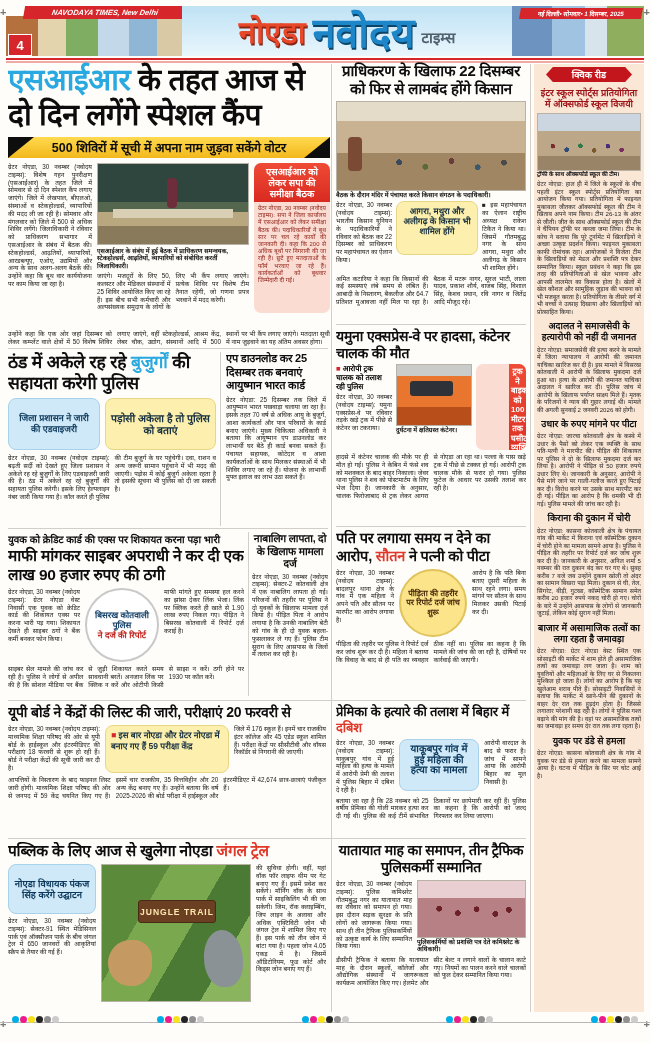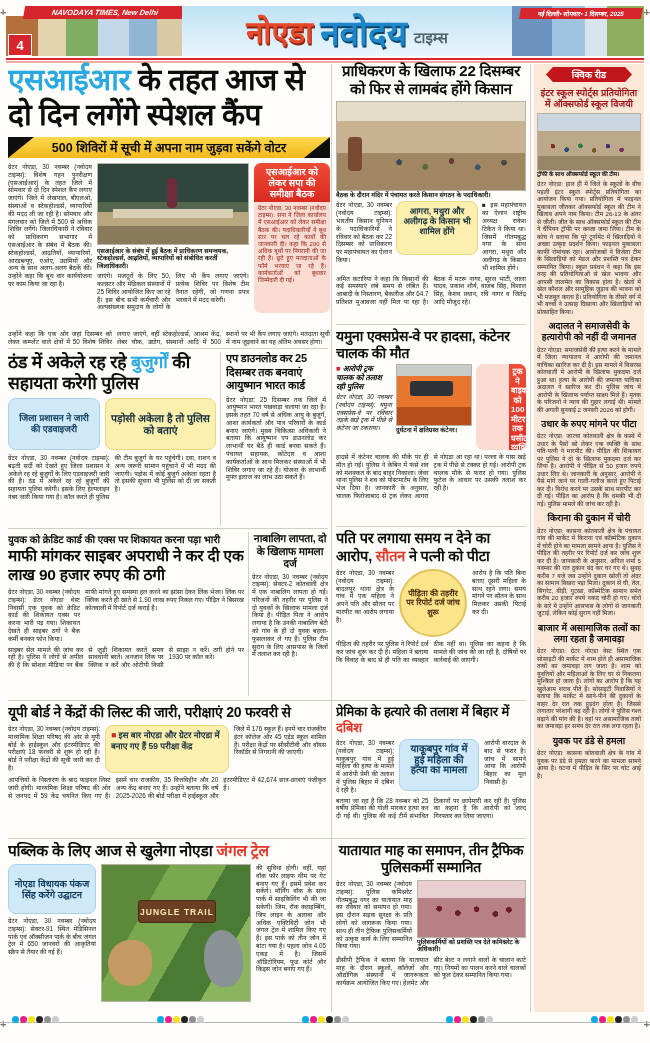--- a/index.html
+++ b/index.html
@@ -21,21 +21,21 @@
   .row{display:flex;}
   
   #masthead{position:absolute;left:6px;top:6px;width:638px;height:50px;}
   .collage-l{position:absolute;left:0;top:10px;width:176px;height:40px;background:linear-gradient(90deg,#b5713d 0 18%,#e3d4ae 18% 34%,#7fae63 34% 52%,#c3d8e8 52% 70%,#8fb6d4 70% 86%,#d9c9a4 86% 100%);}
   .collage-r{position:absolute;left:506px;top:0;width:132px;height:50px;background:linear-gradient(90deg,#6d93c0 0 30%,#9fc3e0 30% 55%,#d8e4ec 55% 72%,#8faf5f 72% 100%);}
   .brand-ribbon{position:absolute;left:18px;top:0;width:162px;height:13px;background:#d6262b;color:#fff;font-size:7.5px;font-weight:bold;font-style:italic;display:flex;align-items:center;justify-content:center;transform:skewX(-10deg);}
   .date-ribbon{position:absolute;right:2px;top:2px;width:122px;height:11px;background:#d6262b;color:#fff;font-size:6.2px;font-weight:bold;display:flex;align-items:center;justify-content:center;transform:skewX(-10deg);}
   .page-box{position:absolute;left:2px;top:28px;width:22px;height:20px;background:#d6262b;color:#fff;font-size:13px;font-weight:800;display:flex;align-items:center;justify-content:center;border:1px solid #fff;}
   .title-panel{position:absolute;left:176px;top:0;width:330px;height:50px;background:linear-gradient(180deg,#bfe2f4,#e9f6fd);display:flex;align-items:center;justify-content:center;gap:7px;}
   .t-city{font-size:31px;font-weight:800;color:#e8482a;text-shadow:1px 1.5px 0 #8c2412;}
-  .t-name{font-size:35px;font-weight:800;color:#1d86c8;text-shadow:1px 1.5px 0 #0c4468;}
+  .t-name{font-size:41px;font-weight:800;color:#1d86c8;text-shadow:1px 1.5px 0 #0c4468;}
   .t-suffix{font-size:15px;font-weight:800;color:#51626d;padding-top:12px;}
   .red-rule{position:absolute;left:6px;top:58px;width:638px;height:2px;background:#d6262b;box-shadow:0 3px 0 #f0a9a4;}
   
   .lead-h{font-size:30px;line-height:35px;font-weight:800;letter-spacing:-0.5px;color:#0c0c0c;}
   .banner{position:relative;height:21px;background:linear-gradient(180deg,#ffd94e,#f2b81c);display:flex;align-items:center;justify-content:center;margin-top:5px;}
   .banner::before{content:"";position:absolute;left:0;top:0;border-top:21px solid #0e0e0e;border-right:26px solid transparent;}
   .banner::after{content:"";position:absolute;right:0;bottom:0;border-bottom:21px solid #0e0e0e;border-left:26px solid transparent;}
   .banner span{font-size:12.5px;font-weight:800;color:#0d0d0d;}
   .redbox{border-radius:7px;overflow:hidden;background:#fbdcd3;display:flex;flex-direction:column;}
   .redbox .rb-h{background:linear-gradient(180deg,#ef4b36,#d92a20);color:#fff;font-weight:800;text-align:center;padding:3px 2px;}
@@ -140,21 +140,21 @@
       <div class="bd" style="width:56px;flex:none;">ग्रेटर नोएडा, 30 नवम्बर (नवोदय टाइम्स): भारतीय किसान यूनियन के पदाधिकारियों ने रविवार को बैठक कर 22 दिसम्बर को प्राधिकरण पर महापंचायत का ऐलान किया।</div>
       <div class="box-yellow" style="width:70px;flex:none;height:44px;font-size:8.5px;line-height:10px;">आगरा, मथुरा और अलीगढ़ के किसान भी शामिल होंगे</div>
       <div class="bd" style="flex:1;">■ इस महापंचायत का ऐलान राष्ट्रीय अध्यक्ष राकेश टिकैत ने किया था। जिसमें गौतमबुद्ध नगर के साथ आगरा, मथुरा और अलीगढ़ के किसान भी शामिल होंगे।</div>
     </div>
     <div class="bd cols2" style="margin-top:3px;height:52px;">अमित कटारिया ने कहा कि किसानों की कई समस्याएं लंबे समय से लंबित हैं। आबादी के निस्तारण, बैकलीज और 64.7 प्रतिशत मुआवजा नहीं मिल पा रहा है। बैठक में मटरू नागर, सूरज भाटी, लाला यादव, प्रकाश शौर्य, वाजब सिंह, विशाल सिंह, केशव प्रधान, रवि नागर व जितेंद्र आदि मौजूद रहे।</div>
   </div>
 
   <div class="art" style="left:336px;top:328px;width:190px;height:196px;">
     <div class="hd" style="font-size:14px;line-height:16.5px;">यमुना एक्सप्रेस-वे पर हादसा, कंटेनर चालक की मौत</div>
     <div class="row" style="gap:4px;margin-top:3px;">
-      <div style="width:56px;flex:none;font-style:italic;">
+      <div style="width:56px;flex:none;">
         <div style="font-size:7.5px;font-weight:800;line-height:9px;"><span class="sq">■ </span><span>आरोपी ट्रक चालक को तलाश रही पुलिस</span></div>
         <div class="bd" style="margin-top:2px;">ग्रेटर नोएडा, 30 नवम्बर (नवोदय टाइम्स): यमुना एक्सप्रेस-वे पर रविवार तड़के खड़े ट्रक में पीछे से कंटेनर जा टकराया।</div>
       </div>
       <div style="width:76px;flex:none;">
         <div class="photo ph-truck" style="width:76px;height:62px;"></div>
         <div class="cap">दुर्घटना में क्षतिग्रस्त कंटेनर।</div>
       </div>
       <div class="redbox" style="flex:1;height:86px;padding-left:33px;">
         <div class="rb-h" style="font-size:8px;line-height:9.5px;"><span>ट्रक ने बाइक को 100 मीटर तक घसीटा</span> <span class="" style="display:block;">व्यक्ति की मौत</span></div>
         <div class="rb-b" style="flex:1;">ग्रेटर नोएडा: दनकौर क्षेत्र में ट्रक ने बाइक सवार को टक्कर मारकर करीब 100 मीटर तक घसीटा, जिससे उसकी मौके पर ही मौत हो गई।</div>
@@ -175,20 +175,26 @@
   <div class="art" style="left:226px;top:352px;width:100px;height:174px;">
     <div class="hd" style="font-size:11px;line-height:13.5px;">एप डाउनलोड कर 25 दिसम्बर तक बनवाएं आयुष्मान भारत कार्ड</div>
     <div class="bd" style="margin-top:3px;height:126px;">ग्रेटर नोएडा: 25 दिसम्बर तक जिले में आयुष्मान भारत पखवाड़ा चलाया जा रहा है। इसके तहत 70 वर्ष से अधिक आयु के बुजुर्ग, आशा कार्यकर्ता और पात्र परिवारों के कार्ड बनाए जाएंगे। मुख्य चिकित्सा अधिकारी ने बताया कि आयुष्मान एप डाउनलोड कर लाभार्थी घर बैठे ही कार्ड बनवा सकते हैं। पंचायत सहायक, कोटेदार व आशा कार्यकर्ताओं के साथ मिलकर संस्थाओं में भी शिविर लगाए जा रहे हैं। योजना के लाभार्थी मुफ्त इलाज का लाभ उठा सकते हैं।</div>
   </div>
 
   <div class="art" style="left:8px;top:532px;width:236px;height:164px;">
     <div class="kicker">युवक को क्रेडिट कार्ड की एक्स पर शिकायत करना पड़ा भारी</div>
     <div class="hd" style="font-size:15.5px;line-height:18.5px;margin-top:1px;">माफी मांगकर साइबर अपराधी ने कर दी एक लाख 90 हजार रुपए की ठगी</div>
     <div class="row" style="gap:5px;margin-top:4px;">
       <div class="bd" style="width:72px;flex:none;">ग्रेटर नोएडा, 30 नवम्बर (नवोदय टाइम्स): ग्रेटर नोएडा वेस्ट निवासी एक युवक को क्रेडिट कार्ड की शिकायत एक्स पर करना भारी पड़ गया। शिकायत देखते ही साइबर ठगों ने बैंक कर्मी बनकर फोन किया।</div>
+      <div class="circle" style="width:74px;height:74px;flex:none;padding:5px;">
+        <div>
+            <span style="color:#123f66;font-size:8.5px;line-height:10px;display:block;">बिसरख कोतवाली पुलिस</span>
+            <span style="color:#c0231c;font-size:8.5px;line-height:10px;display:block;">ने दर्ज की रिपोर्ट</span>
+          </div>
+      </div>
       <div class="bd" style="flex:1;">माफी मांगते हुए समस्या हल करने का झांसा देकर लिंक भेजा। लिंक पर क्लिक करते ही खाते से 1.90 लाख रुपए निकल गए। पीड़ित ने बिसरख कोतवाली में रिपोर्ट दर्ज कराई है।</div>
     </div>
     <div class="bd cols3" style="margin-top:3px;height:30px;">साइबर सेल मामले की जांच कर रही है। पुलिस ने लोगों से अपील की है कि सोशल मीडिया पर बैंक से जुड़ी शिकायत करते समय सावधानी बरतें। अनजान लिंक पर क्लिक न करें और ओटीपी किसी से साझा न करें। ठगी होने पर 1930 पर कॉल करें।</div>
   </div>
 
   <div class="art" style="left:336px;top:530px;width:190px;height:166px;">
     <div class="hd" style="font-size:14.5px;line-height:17.5px;"><span>पति पर लगाया समय न देने का आरोप, </span><span class="accent-red">सौतन</span><span> ने पत्नी को पीटा</span></div>
     <div class="row" style="gap:5px;margin-top:4px;">
       <div class="bd" style="width:58px;flex:none;">ग्रेटर नोएडा, 30 नवम्बर (नवोदय टाइम्स): बादलपुर थाना क्षेत्र के गांव में एक महिला ने अपने पति और सौतन पर मारपीट का आरोप लगाया है।</div>
       <div class="circle" style="width:68px;height:68px;flex:none;padding:5px;background:#fce48a;border-color:#e0c35a;color:#4a2c0c;font-size:8px;line-height:9.5px;">पीड़िता की तहरीर पर रिपोर्ट दर्ज जांच शुरू</div>

